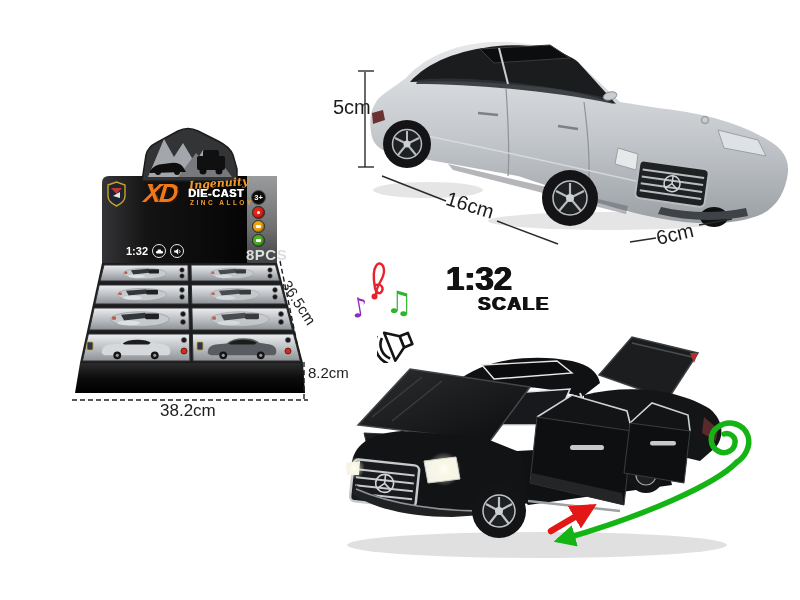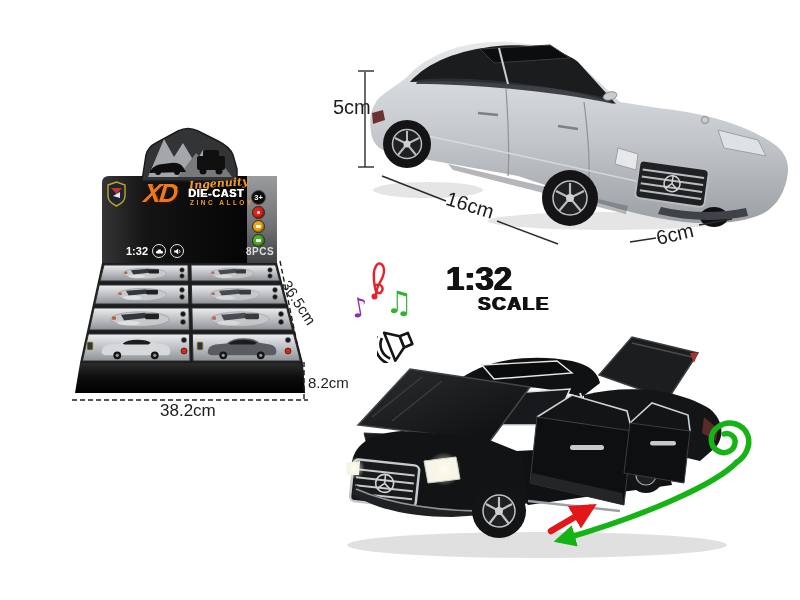--- a/index.html
+++ b/index.html
@@ -22,21 +22,21 @@
   .logo-sub{font-size:6.5px;font-weight:700;color:#f59a2a;letter-spacing:2.5px;}
   .age{width:13px;height:13px;border-radius:50%;background:#0c0c0c;border:1px solid #4f4f4f;
        color:#fff;font-size:7.5px;font-weight:700;display:flex;align-items:center;justify-content:center;}
   .tl{width:10.5px;height:10.5px;border-radius:50%;border:1px solid #282828;margin-bottom:1.5px;
       display:flex;align-items:center;justify-content:center;box-shadow:inset -1px -1px 2px rgba(0,0,0,.45);}
   .tl i{display:block;width:4.5px;height:2.5px;background:#fff;border-radius:1px;}
   .tl.red i{width:3.5px;height:3.5px;border-radius:50%;}
   .ratio-row{display:flex;align-items:center;gap:4px;color:#fff;font-size:11px;font-weight:700;}
   .mini-ic{width:12px;height:12px;border-radius:50%;border:1.2px solid #e8e8e8;
            display:flex;align-items:center;justify-content:center;}
-  .pcs{font-size:10px;font-weight:700;color:#dedede;letter-spacing:0.5px;}
+  .pcs{font-size:15px;font-weight:700;color:#dedede;letter-spacing:0.5px;}
   .note{font-family:"DejaVu Sans",sans-serif;line-height:1;}
 </style>
 </head>
 <body>
 
 <div id="canvas">
 
   <svg class="abs" style="left:60px;top:125px;" width="260" height="300" viewBox="0 0 260 300">
     <defs>
       <linearGradient id="headg" x1="0" y1="0" x2="1" y2="0">
@@ -384,21 +384,21 @@
       <path d="M737,462 C716,484 645,516 560,540" marker-end="url(#ga)"></path>
     </g>
     <line x1="551" y1="531" x2="590" y2="508" stroke="#e41717" stroke-width="6.5" stroke-linecap="round" marker-end="url(#ra)"></line>
   </svg>
 
   <div class="abs dim" style="left:333px;top:96px;">5cm</div>
   <div class="abs dim rot" style="left:435px;top:194px;width:70px;transform:rotate(17deg);">16cm</div>
   <div class="abs dim rot" style="left:645px;top:223px;width:60px;transform:rotate(-13deg);">6cm</div>
   <div class="abs dim" style="left:160px;top:401px;width:62px;text-align:left;font-size:17px;">38.2cm</div>
   <div class="abs dim small rot" style="left:269px;top:294px;width:60px;transform:rotate(57deg);">36.5cm</div>
-  <div class="abs dim small" style="left:308px;top:374px;">8.2cm</div>
+  <div class="abs dim small" style="left:308px;top:364px;">8.2cm</div>
 
   <div class="abs bigscale" style="left:446px;top:260px;font-size:33px;">1:32</div>
   <div class="abs bigscale" style="left:448px;top:293px;font-size:19px;letter-spacing:1.5px;margin-left:30px;">SCALE</div>
 
   <svg class="abs" style="left:362px;top:260px;" width="26" height="42" viewBox="0 0 26 42">
     <path d="M14,35 C14,24 22,20 22,11 C22,4 17,1 14,6 C10,12 12,22 13,28 C14,33 18,35 20,31 C22,27 18,23 14,25" fill="none" stroke="#e8222b" stroke-width="2.4" stroke-linecap="round"></path>
     <circle cx="12.5" cy="36.5" r="3" fill="#e8222b"></circle>
   </svg>
   <span class="abs note" style="left:351px;top:294px;font-size:27px;color:#9229bd;transform:rotate(-10deg);">♪</span>
   <span class="abs note" style="left:385px;top:287px;font-size:31px;color:#2db52d;">♫</span>

